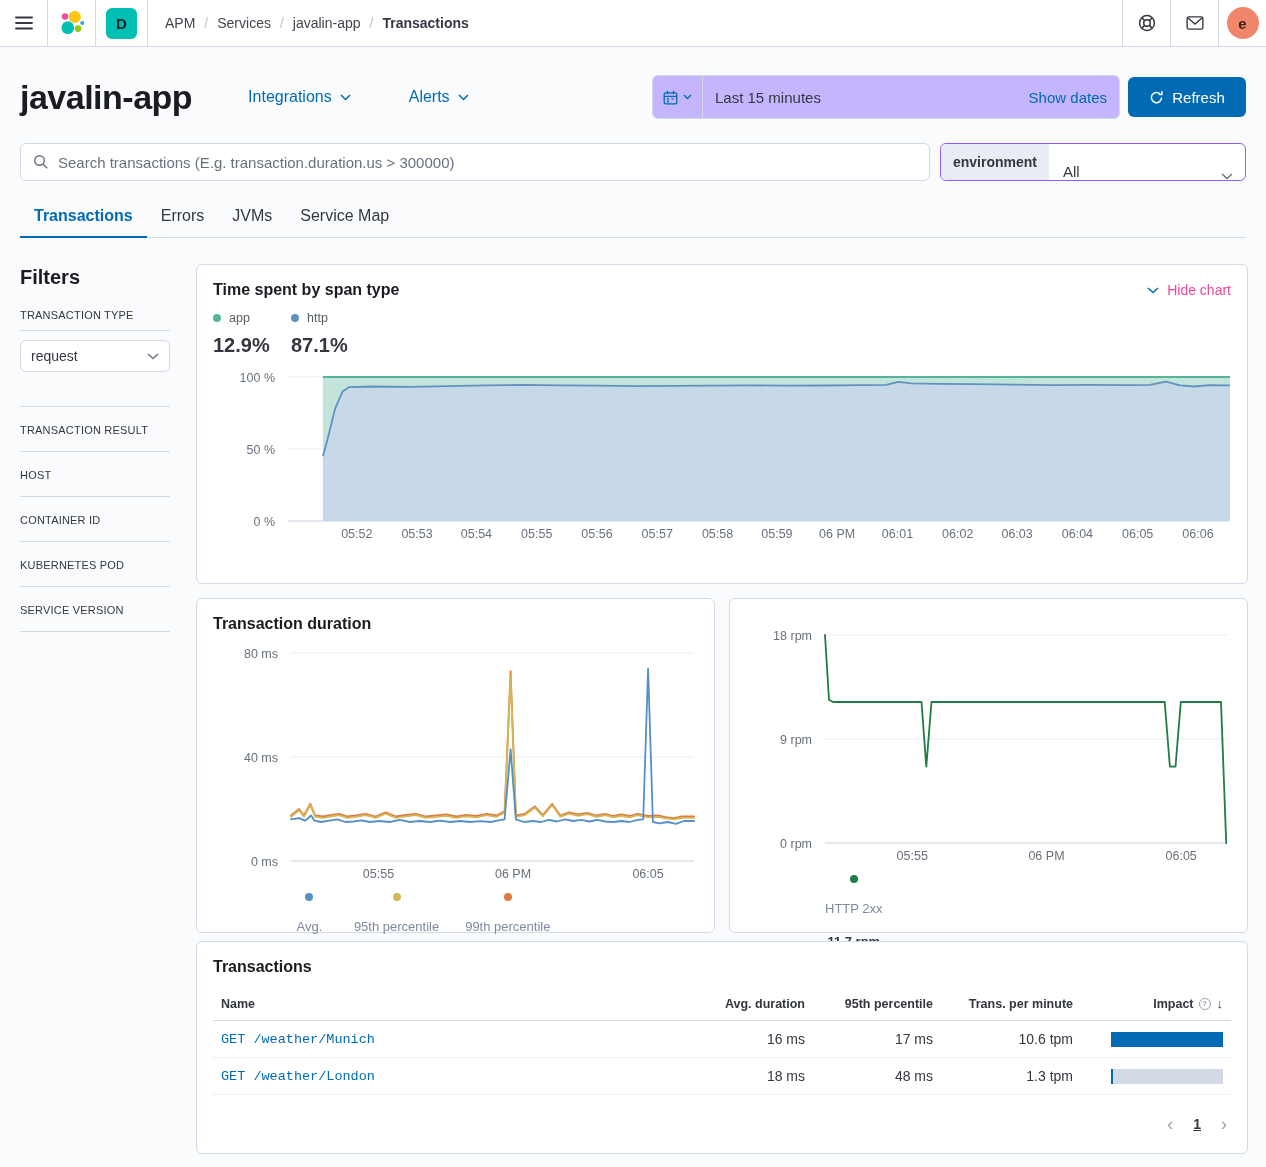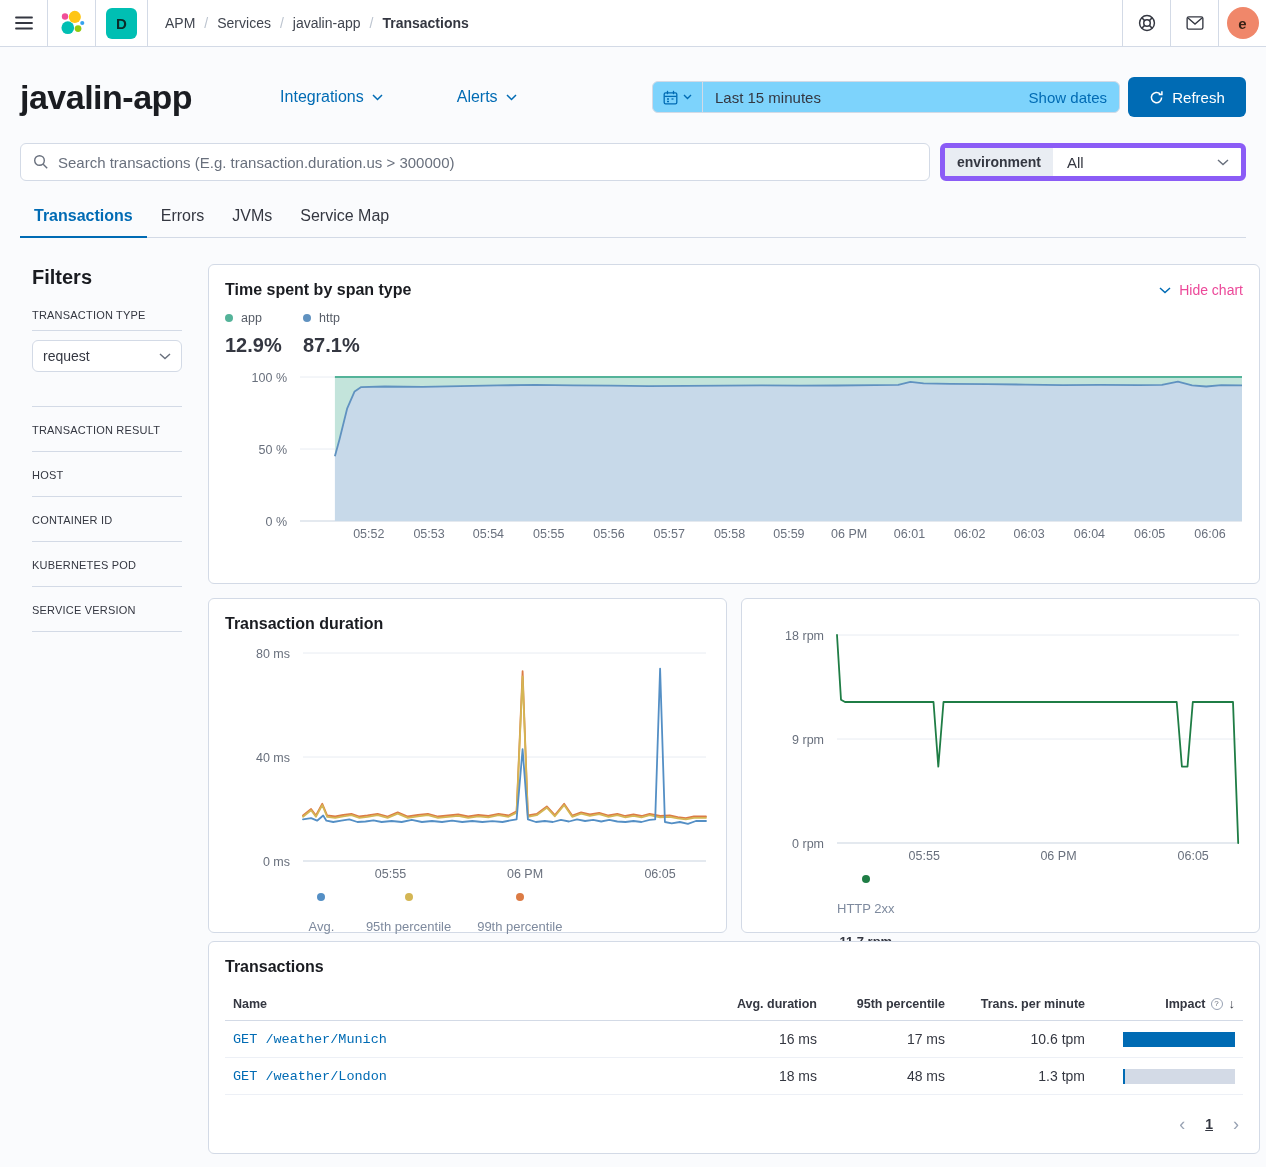--- a/index.html
+++ b/index.html
@@ -16,46 +16,46 @@
   .breadcrumbs { display:flex; align-items:center; margin-left:17px; font-size:14px; color:#40454f; gap:9px; }
   .crumb { cursor:pointer; }
   .crumb.last { font-weight:700; color:#343741; cursor:default; }
   .crumb-sep { color:#bcc4cf; }
   .avatar { width:32px; height:32px; border-radius:50%; background:#f0876a; color:#3a2317; font-size:15px; font-weight:600; display:flex; align-items:center; justify-content:center; }
 
   
   .page { padding:22px 20px 0 20px; }
   .page-header { display:flex; align-items:center; height:56px; }
   .page-title { font-size:34px; font-weight:600; letter-spacing:-0.5px; color:#1a1c21; }
-  .hdr-links { display:flex; gap:74px; margin-left:88px; }
+  .hdr-links { display:flex; gap:58px; margin-left:56px; }
   .hdr-link { color:#006bb4; font-size:16px; display:flex; align-items:center; gap:8px; cursor:pointer; }
   .hdr-right { margin-left:auto; display:flex; gap:8px; align-items:center; }
-  .datepicker { width:468px; height:32px; background:#7dd3fc; border:1px solid #d3dae6; border-radius:6px; display:flex; align-items:center; }
+  .datepicker { width:468px; height:44px; background:#c4b5fd; border:1px solid #d3dae6; border-radius:6px; display:flex; align-items:center; }
   .dp-quick { display:flex; align-items:center; gap:5px; padding:0 10px; height:100%; border-right:1px solid #d3dae6; cursor:pointer; }
   .dp-text { flex:1; padding:0 12px; font-size:15px; color:#343741; }
   .dp-showdates { color:#006bb4; font-size:15px; font-weight:500; padding-right:12px; cursor:pointer; white-space:nowrap; }
   .refresh-btn { height:40px; width:118px; background:#006bb4; border:none; border-radius:6px; color:#fff; font-size:15px; font-weight:500; display:flex; align-items:center; justify-content:center; gap:8px; cursor:pointer; font-family:inherit; }
 
   .search-row { display:flex; gap:10px; margin-top:18px; }
   .search-box { flex:1; height:38px; background:#fff; border:1px solid #d3dae6; border-radius:6px; display:flex; align-items:center; gap:9px; padding:0 12px; }
   .search-box input { border:none; outline:none; flex:1; font-size:15px; color:#343741; font-family:inherit; background:transparent; }
   .search-box input::placeholder { color:#69707d; }
-  .env-select { width:306px; height:38px; background:#fff; border:5px solid #8b5cf6; border-radius:6px; display:flex; align-items:center; overflow:hidden; cursor:pointer; }
+  .env-select { width:306px; height:38px; background:#fff; border:1px solid #8b5cf6; border-radius:6px; display:flex; align-items:flex-end; overflow:hidden; cursor:pointer; }
   .env-label { background:#e9edf3; height:100%; display:flex; align-items:center; padding:0 12px; font-size:14px; font-weight:600; color:#343741; }
   .env-value { flex:1; padding:0 14px; font-size:15px; }
   .env-chev { padding-right:12px; display:flex; }
 
   .tabs { display:flex; margin-top:16px; border-bottom:1px solid #d3dae6; }
   .tab { padding:10px 14px 12px 14px; font-size:16px; color:#343741; cursor:pointer; position:relative; }
   .tab.active { color:#006bb4; font-weight:600; }
   .tab.active::after { content:''; position:absolute; left:0; right:0; bottom:-1px; height:2px; background:#006bb4; }
 
   
   .content { display:flex; gap:26px; margin-top:26px; }
-  .filters { width:150px; flex:none;margin-left:12px; }
+  .filters { width:150px; flex:none; }
   .filters-h { font-size:20px; font-weight:700; color:#1a1c21; margin:2px 0 20px 0; }
   .f-label { font-size:11px; font-weight:400; color:#343741; letter-spacing:0.2px; }
   .f-hr { height:1px; background:#d3dae6; margin:9px 0; }
   .f-select { margin-top:2px; height:32px; border:1px solid #d3dae6; border-radius:6px; background:#fff; display:flex; align-items:center; justify-content:space-between; padding:0 10px; font-size:14px; cursor:pointer; }
   .f-sections { margin-top:34px; border-top:1px solid #d3dae6; }
   .f-section { padding:13px 0; border-bottom:1px solid #d3dae6; cursor:pointer; }
 
   .main { flex:1; display:flex; flex-direction:column; }
   .panel { background:#fff; border:1px solid #d3dae6; border-radius:6px; padding:16px; }
   .panel-head { display:flex; justify-content:space-between; align-items:center; }

